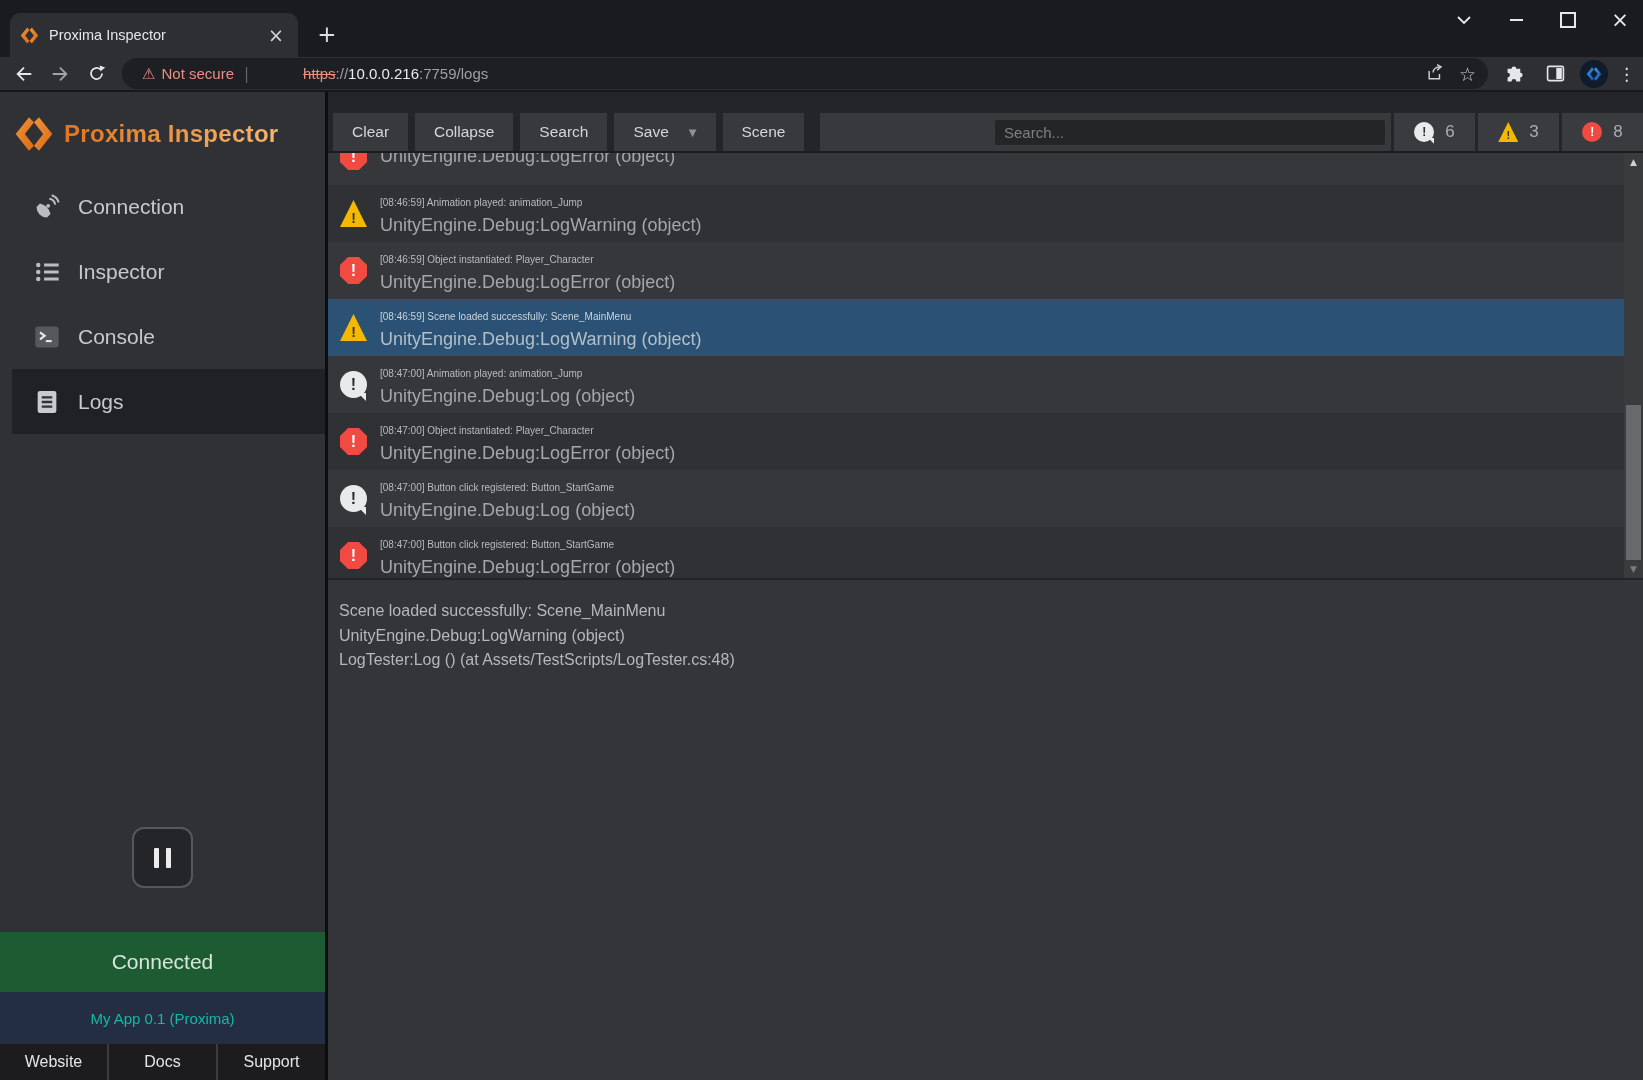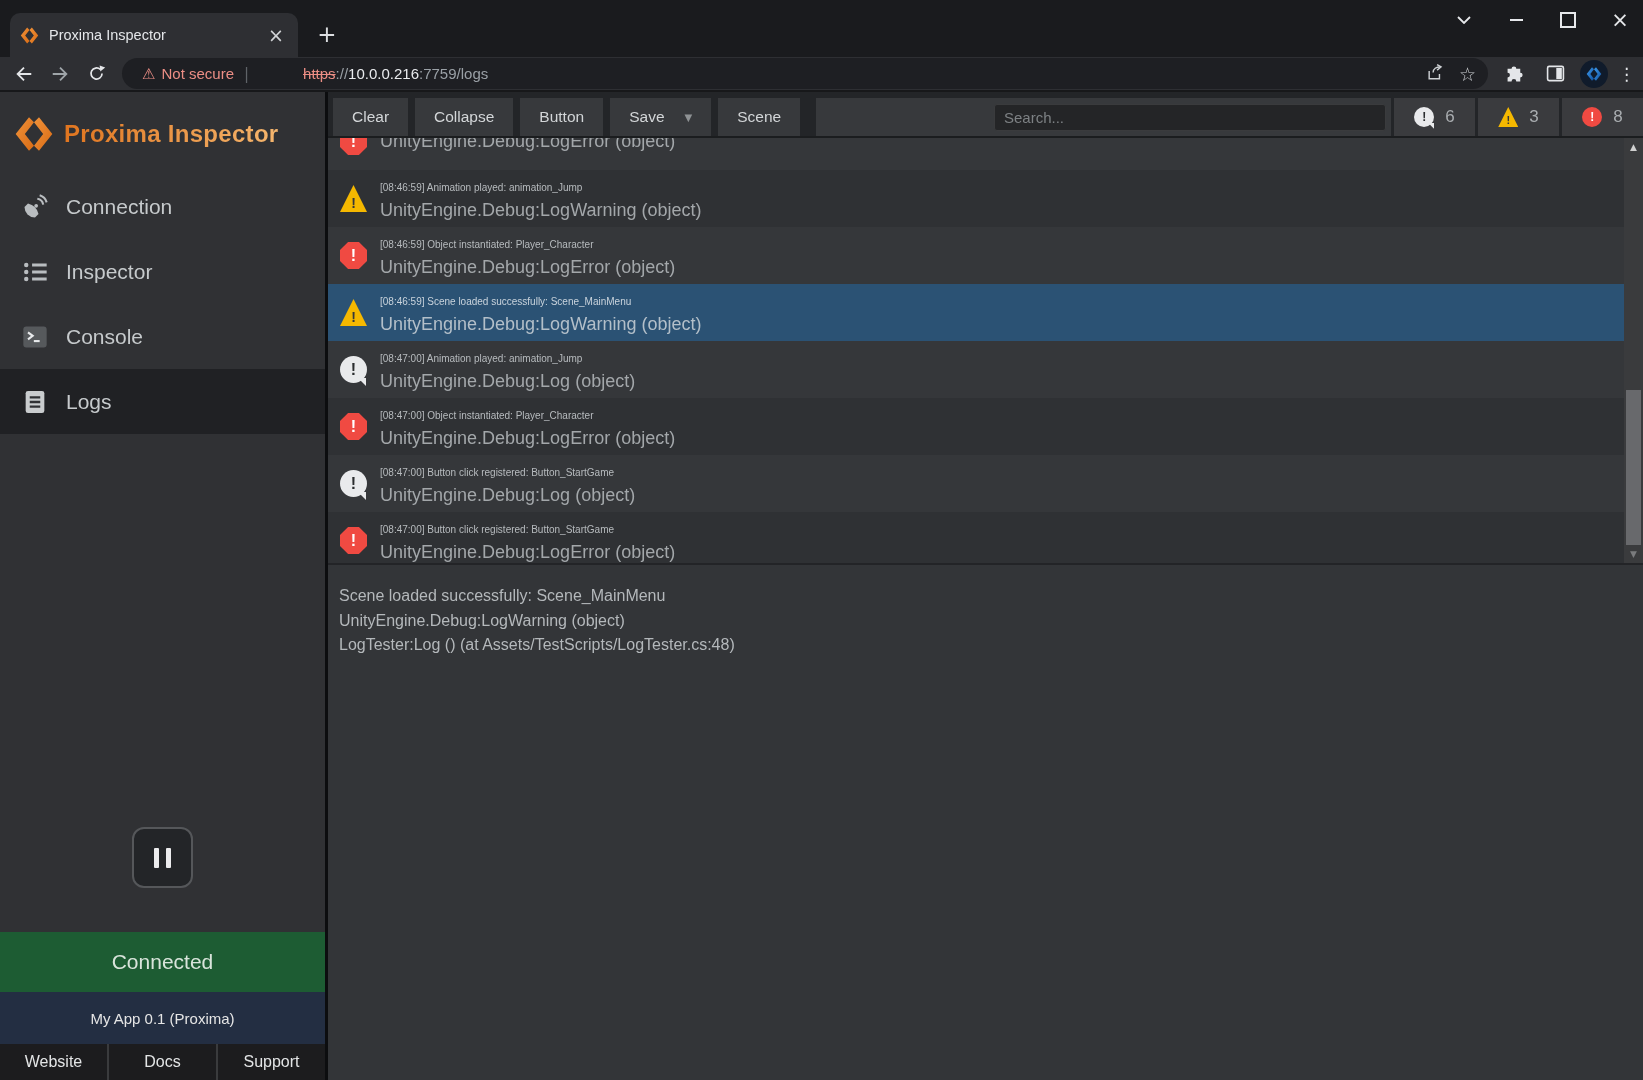--- a/index.html
+++ b/index.html
@@ -43,39 +43,39 @@
   
   .page{display:flex;height:988px;}
   .sidebar{width:325px;background:#303134;display:flex;flex-direction:column;}
   .v-divider{width:3px;background:#0c0d0f;}
   .main{flex:1;display:flex;flex-direction:column;min-width:0;}
 
   
   .logo-row{display:flex;align-items:center;padding:22px 14px 20px 14px;}
   .logo-text{font-size:24px;font-weight:bold;margin-left:10px;letter-spacing:.3px;
     background:linear-gradient(90deg,#e0751f,#f5b66e);-webkit-background-clip:text;background-clip:text;color:transparent;}
-  .nav-item{height:65px;display:flex;align-items:center;padding-left:18px;cursor:default;}
+  .nav-item{height:65px;display:flex;align-items:center;padding-left:18px;cursor:default;margin-left:12px;}
   .nav-item.active{background:#202124;}
   .nav-icon{width:34px;display:flex;justify-content:center;}
   .nav-label{color:#c6cacc;font-size:21px;margin-left:14px;}
   .side-spacer{flex:1;}
   .pause-wrap{display:flex;justify-content:center;padding-bottom:44px;}
   .pause-btn{width:57px;height:57px;border-radius:12px;background:#232528;border:2px solid #55575a;
     display:flex;align-items:center;justify-content:center;gap:7px;}
   .pause-bar{width:5px;height:20px;background:#ececee;border-radius:1px;}
   .status-bar{height:60px;background:#1d5c33;display:flex;align-items:center;justify-content:center;
     color:#d9e4db;font-size:21px;}
   .appinfo-bar{height:52px;background:#232e42;display:flex;align-items:center;justify-content:center;
-    color:#e5e5e5;font-size:15px;}
+    color:#14b8a6;font-size:15px;}
   .side-footer{height:36px;background:#1c1c1e;display:flex;}
   .foot-link{flex:1;display:flex;align-items:center;justify-content:center;color:#e3e5e6;font-size:16px;}
   .foot-link + .foot-link{border-left:2px solid #3a3b3d;}
 
   
-  .main-toolbar{height:38px;background:#232528;padding-top:6px;display:flex;border-bottom:2px solid #1b1d1f;}
+  .main-toolbar{height:38px;background:#232528;padding-top:21px;display:flex;border-bottom:2px solid #1b1d1f;}
   .tb-btn{background:#37393c;color:#d3d6d8;font-size:15.5px;display:flex;align-items:center;
     padding:0 19px;margin-left:7px;}
   .tb-btn:first-child{margin-left:5px;}
   .save-caret{font-size:10px;color:#8e9294;margin-left:20px;}
   .tb-mid{flex:1;background:#37393c;margin-left:16px;display:flex;align-items:center;justify-content:flex-end;}
   .search-input{width:372px;height:25px;background:#242527;border:1px solid #3a3b3d;border-radius:3px;
     color:#cfd2d4;font-size:15px;padding:0 9px;margin-right:5px;outline:none;font-family:"Liberation Sans",sans-serif;}
   .search-input::placeholder{color:#7d8184;}
   .counter{width:81px;background:#3a3b3e;border-left:3px solid #232528;display:flex;align-items:center;
     justify-content:center;gap:11px;color:#a9adb0;font-size:17px;}
@@ -301,21 +301,21 @@
       </div>
     </aside>
 
     <div class="v-divider"></div>
 
     <main class="main">
 
       <div class="main-toolbar">
         <div class="tb-btn">Clear</div>
         <div class="tb-btn">Collapse</div>
-        <div class="tb-btn">Button</div>
+        <div class="tb-btn">Search</div>
         <div class="tb-btn">
           <span>Save</span>
           <span class="save-caret uni">▼</span>
         </div>
         <div class="tb-btn">Scene</div>
         <div class="tb-mid">
           <input class="search-input" type="text" placeholder="Search..." style="">
         </div>
         <div class="counter">
           <span class="c-icon ci-info">

